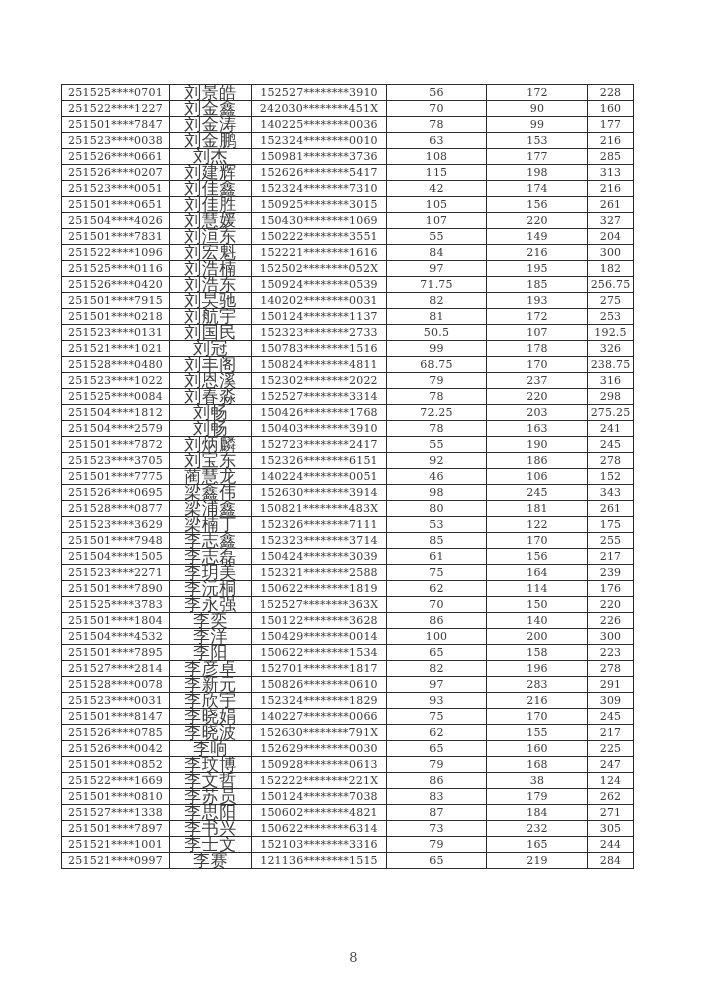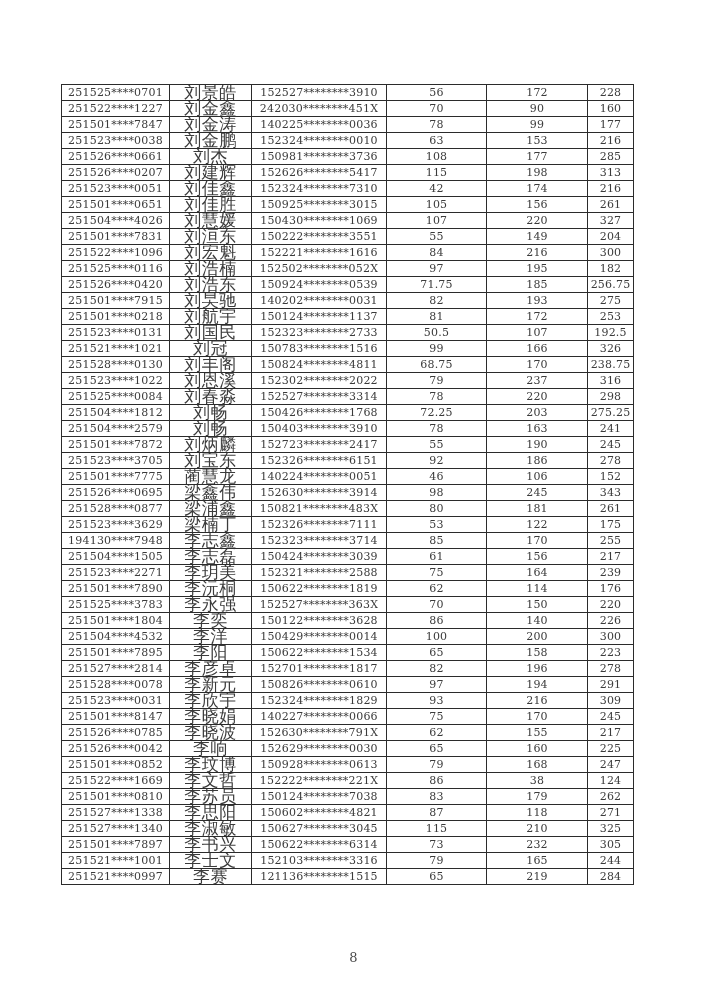--- a/index.html
+++ b/index.html
@@ -189,25 +189,25 @@
           <td>152323********2733</td>
           <td>50.5</td>
           <td>107</td>
           <td>192.5</td>
         </tr>
         <tr>
           <td>251521****1021</td>
           <td class="c-name">刘冠</td>
           <td>150783********1516</td>
           <td>99</td>
-          <td>166</td>
+          <td>178</td>
           <td>326</td>
         </tr>
         <tr>
-          <td>251528****0130</td>
+          <td>251528****0480</td>
           <td class="c-name">刘丰阁</td>
           <td>150824********4811</td>
           <td>68.75</td>
           <td>170</td>
           <td>238.75</td>
         </tr>
         <tr>
           <td>251523****1022</td>
           <td class="c-name">刘恩溪</td>
           <td>152302********2022</td>
@@ -281,21 +281,21 @@
         </tr>
         <tr>
           <td>251523****3629</td>
           <td class="c-name">梁楠丁</td>
           <td>152326********7111</td>
           <td>53</td>
           <td>122</td>
           <td>175</td>
         </tr>
         <tr>
-          <td>194130****7948</td>
+          <td>251501****7948</td>
           <td class="c-name">李志鑫</td>
           <td>152323********3714</td>
           <td>85</td>
           <td>170</td>
           <td>255</td>
         </tr>
         <tr>
           <td>251504****1505</td>
           <td class="c-name">李志磊</td>
           <td>150424********3039</td>
@@ -357,21 +357,21 @@
           <td>152701********1817</td>
           <td>82</td>
           <td>196</td>
           <td>278</td>
         </tr>
         <tr>
           <td>251528****0078</td>
           <td class="c-name">李新元</td>
           <td>150826********0610</td>
           <td>97</td>
-          <td>194</td>
+          <td>283</td>
           <td>291</td>
         </tr>
         <tr>
           <td>251523****0031</td>
           <td class="c-name">李欣宇</td>
           <td>152324********1829</td>
           <td>93</td>
           <td>216</td>
           <td>309</td>
         </tr>
@@ -421,30 +421,22 @@
           <td>150124********7038</td>
           <td>83</td>
           <td>179</td>
           <td>262</td>
         </tr>
         <tr>
           <td>251527****1338</td>
           <td class="c-name">李思阳</td>
           <td>150602********4821</td>
           <td>87</td>
-          <td>118</td>
+          <td>184</td>
           <td>271</td>
-        </tr>
-        <tr>
-          <td>251527****1340</td>
-          <td class="c-name">李淑敏</td>
-          <td>150627********3045</td>
-          <td>115</td>
-          <td>210</td>
-          <td>325</td>
         </tr>
         <tr>
           <td>251501****7897</td>
           <td class="c-name">李书兴</td>
           <td>150622********6314</td>
           <td>73</td>
           <td>232</td>
           <td>305</td>
         </tr>
         <tr>

